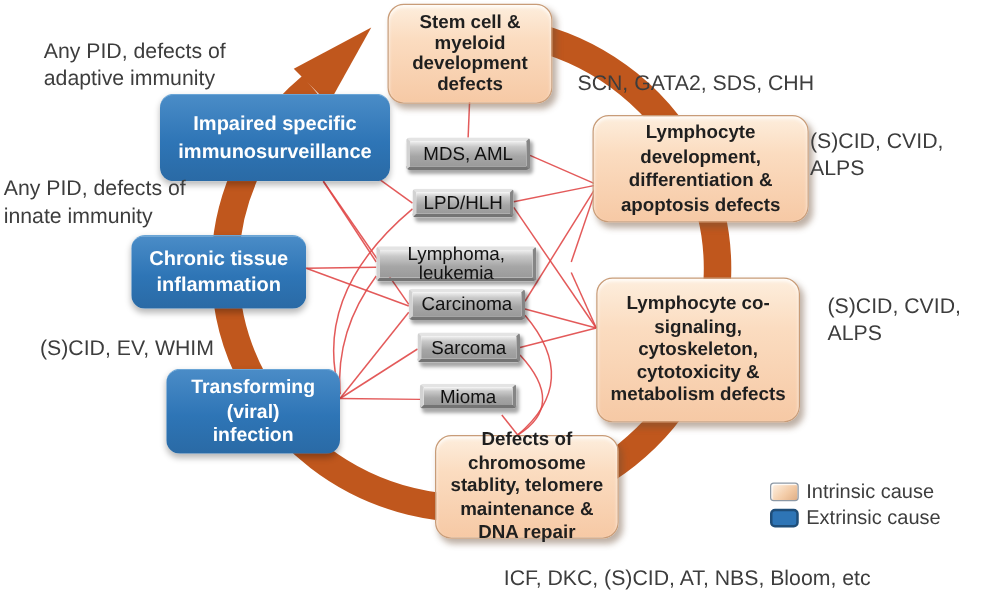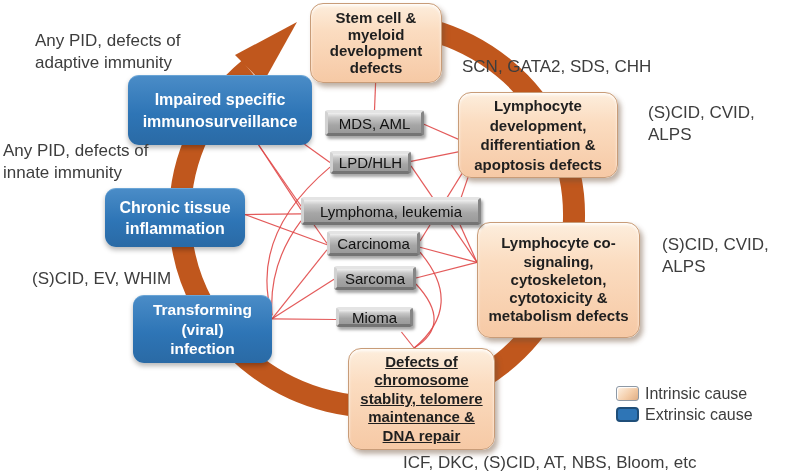--- a/index.html
+++ b/index.html
@@ -106,38 +106,38 @@
   <div class="node extrinsic" style="left:105px;top:188px;width:140px;height:59px;">Chronic tissue
 inflammation</div>
   <div class="node extrinsic" style="left:133px;top:295px;width:139px;height:68px;font-size:15.5px;line-height:1.28;">Transforming
 (viral)
 infection</div>
 
   <div class="node intrinsic" style="left:310px;top:3px;width:132px;height:80px;line-height:1.1;">Stem cell &amp;
 myeloid
 development
 defects</div>
-  <div class="node intrinsic" style="left:458px;top:92px;width:160px;height:86px;line-height:1.3;">Lymphocyte
+  <div class="node intrinsic" style="left:474px;top:92px;width:173px;height:86px;line-height:1.3;">Lymphocyte
 development,
 differentiation &amp;
 apoptosis defects</div>
   <div class="node intrinsic" style="left:477px;top:222px;width:163px;height:116px;line-height:1.22;">Lymphocyte co-
 signaling,
 cytoskeleton,
 cytotoxicity &amp;
 metabolism defects</div>
-  <div class="node intrinsic" style="left:348px;top:348px;width:147px;height:102px;line-height:1.24;text-decoration:underline;">Defects of
+  <div class="node intrinsic" style="left:348px;top:348px;width:147px;height:83px;line-height:1.24;">Defects of
 chromosome
 stablity, telomere
 maintenance &amp;
 DNA repair</div>
 
   <div class="node outcome" style="left:325px;top:110px;width:99px;height:26px;">MDS, AML</div>
   <div class="node outcome" style="left:330px;top:151px;width:81px;height:23px;">LPD/HLH</div>
-  <div class="node outcome" style="left:301px;top:197px;width:180px;height:28px;">Lymphoma, leukemia</div>
+  <div class="node outcome" style="left:301px;top:197px;width:128px;height:28px;">Lymphoma, leukemia</div>
   <div class="node outcome" style="left:327px;top:231px;width:93px;height:25px;">Carcinoma</div>
   <div class="node outcome" style="left:334px;top:266px;width:82px;height:24px;">Sarcoma</div>
   <div class="node outcome" style="left:336px;top:307px;width:77px;height:20px;">Mioma</div>
 
   <div class="ann" style="left:35px;top:30px;">Any PID, defects of
 adaptive immunity</div>
   <div class="ann" style="left:3px;top:140px;">Any PID, defects of
 innate immunity</div>
   <div class="ann" style="left:32px;top:268px;">(S)CID, EV, WHIM</div>
   <div class="ann" style="left:462px;top:8px;margin-top:48px;">SCN, GATA2, SDS, CHH</div>

